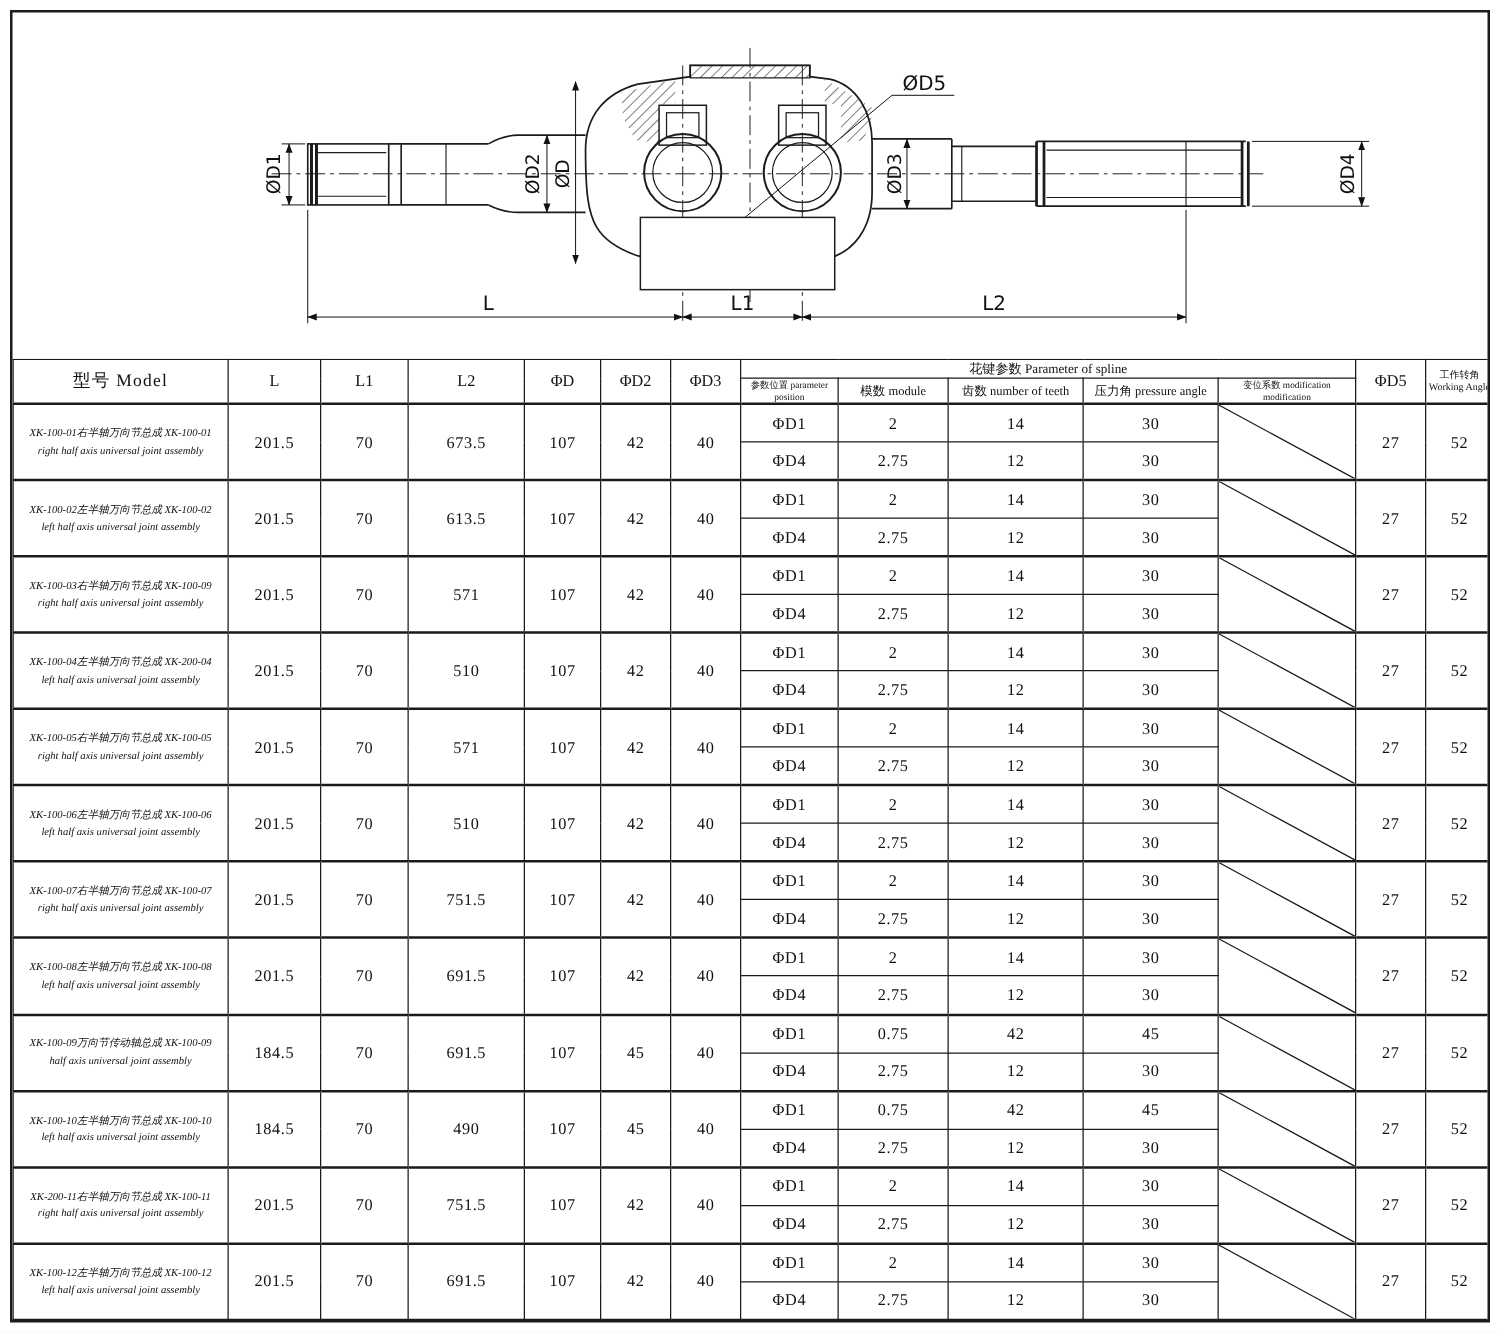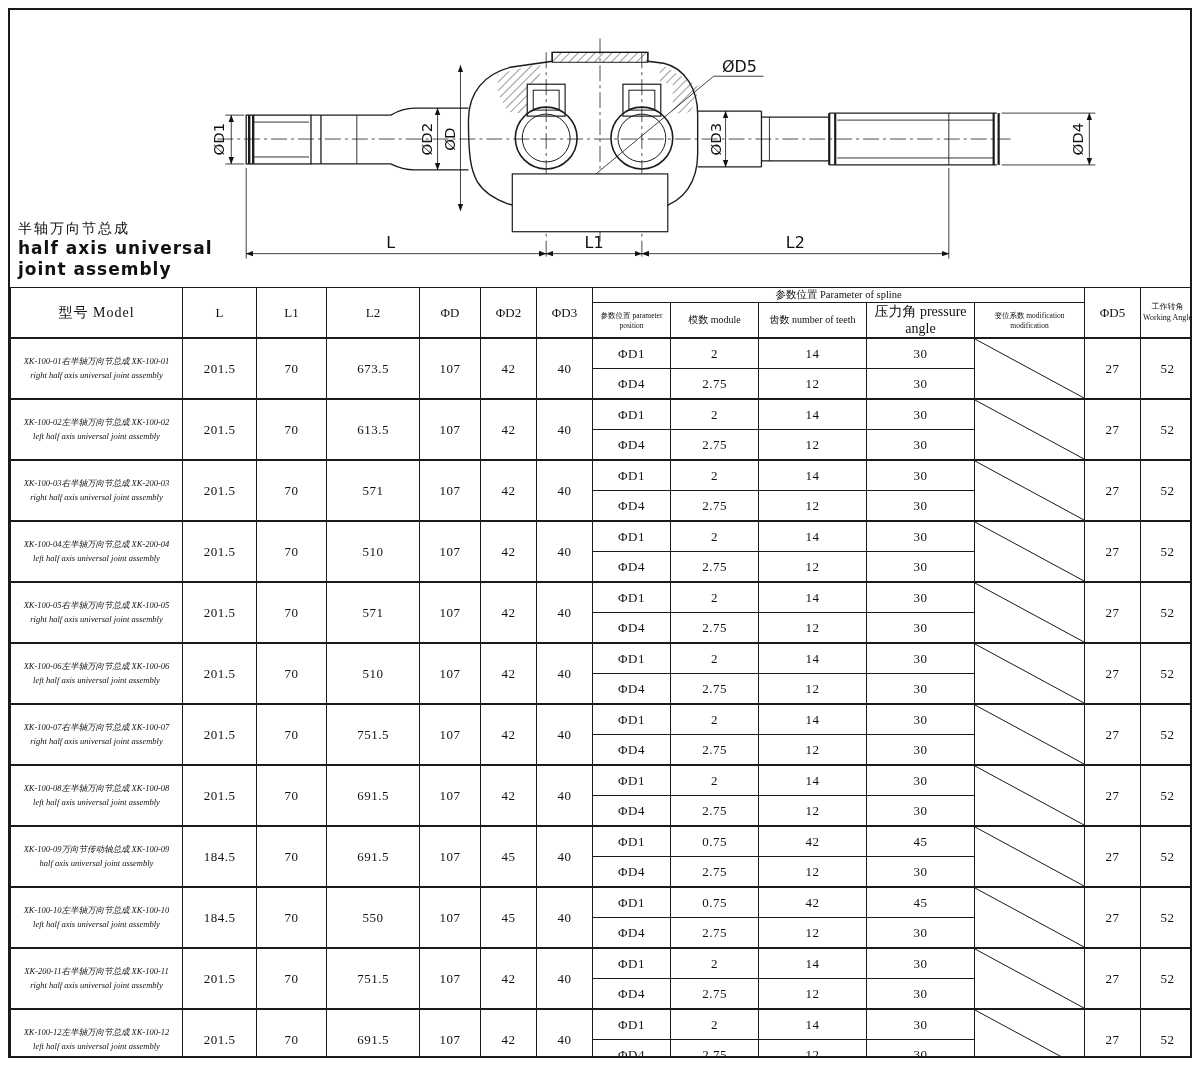--- a/index.html
+++ b/index.html
@@ -146,25 +146,20 @@
           <text class="dim-label" transform="rotate(-90 450 137)" x="450" y="142">ØD</text>
           <text class="dim-label" transform="rotate(-90 716 137)" x="716" y="142">ØD3</text>
           <text class="dim-label" transform="rotate(-90 1080 137)" x="1080" y="142">ØD4</text>
           <text class="dim-label-sm" x="740" y="70">ØD5</text>
           <text class="dim-label-sm" x="390" y="246">L</text>
           <text class="dim-label-sm" x="594" y="246">L1</text>
           <text class="dim-label-sm" x="796" y="246">L2</text>
         </g>
       </svg>
 
-      <div class="title-block">
-        <div class="title-zh">半轴万向节总成</div>
-        <div class="title-en">half axis universal</div>
-        <div class="title-en">joint assembly</div>
-      </div>
     </div>
 
     <div class="table-wrap">
       <table class="spec">
         <colgroup>
           <col style="width:172px">
             <col style="width:74px">
             <col style="width:70px">
             <col style="width:93px">
           <col style="width:61px">
@@ -180,32 +175,32 @@
         </colgroup>
         <thead>
           <tr class="group-row">
             <th rowspan="2" class="h-model">型号 Model</th>
             <th rowspan="2" class="h-dim">L</th>
             <th rowspan="2" class="h-dim">L1</th>
             <th rowspan="2" class="h-dim">L2</th>
             <th rowspan="2" class="h-dim">ΦD</th>
             <th rowspan="2" class="h-dim">ΦD2</th>
             <th rowspan="2" class="h-dim">ΦD3</th>
-            <th colspan="5" class="h-group">参数位置 Parameter of spline</th>
+            <th colspan="5" class="h-group">花键参数 Parameter of spline</th>
             <th rowspan="2" class="h-dim">ΦD5</th>
             <th rowspan="2" class="h-wk">
               <div>工作转角</div>
               <div>Working Angle</div>
             </th>
           </tr>
           <tr class="sub-row">
             <th class="h-tiny">参数位置 parameter position</th>
             <th class="h-tiny" style="font-size:10px">模数 module</th>
             <th class="h-tiny" style="font-size:10px">齿数 number of teeth</th>
-            <th class="h-tiny" style="font-size:14px">压力角 pressure angle</th>
+            <th class="h-tiny" style="font-size:10px">压力角 pressure angle</th>
             <th class="h-tiny">变位系数 modification modification</th>
           </tr>
         </thead>
         <tbody>
             <tr class="block-start">
               <td rowspan="2" class="model">XK-100-01右半轴万向节总成 XK-100-01 right half axis universal joint assembly</td>
               <td rowspan="2" class="num">201.5</td>
               <td rowspan="2" class="num">70</td>
               <td rowspan="2" class="num">673.5</td>
               <td rowspan="2" class="num">107</td>
@@ -249,21 +244,21 @@
               <td rowspan="2" class="num">27</td>
               <td rowspan="2" class="num">52</td>
             </tr>
             <tr>
               <td class="num">ΦD4</td>
               <td class="num">2.75</td>
               <td class="num">12</td>
               <td class="num">30</td>
             </tr>
             <tr class="block-start">
-              <td rowspan="2" class="model">XK-100-03右半轴万向节总成 XK-200-03 right half axis universal joint assembly</td>
+              <td rowspan="2" class="model">XK-100-03右半轴万向节总成 XK-100-09 right half axis universal joint assembly</td>
               <td rowspan="2" class="num">201.5</td>
               <td rowspan="2" class="num">70</td>
               <td rowspan="2" class="num">571</td>
               <td rowspan="2" class="num">107</td>
               <td rowspan="2" class="num">42</td>
               <td rowspan="2" class="num">40</td>
               <td class="num">ΦD1</td>
               <td class="num">2</td>
               <td class="num">14</td>
               <td class="num">30</td>
@@ -434,21 +429,21 @@
             <tr>
               <td class="num">ΦD4</td>
               <td class="num">2.75</td>
               <td class="num">12</td>
               <td class="num">30</td>
             </tr>
             <tr class="block-start">
               <td rowspan="2" class="model">XK-100-10左半轴万向节总成 XK-100-10 left half axis universal joint assembly</td>
               <td rowspan="2" class="num">184.5</td>
               <td rowspan="2" class="num">70</td>
-              <td rowspan="2" class="num">550</td>
+              <td rowspan="2" class="num">490</td>
               <td rowspan="2" class="num">107</td>
               <td rowspan="2" class="num">45</td>
               <td rowspan="2" class="num">40</td>
               <td class="num">ΦD1</td>
               <td class="num">0.75</td>
               <td class="num">42</td>
               <td class="num">45</td>
               <td rowspan="2" class="modif">
                 <svg viewBox="0 0 100 100" preserveAspectRatio="none">
                   <line x1="0" y1="0" x2="100" y2="100" vector-effect="non-scaling-stroke"></line>

